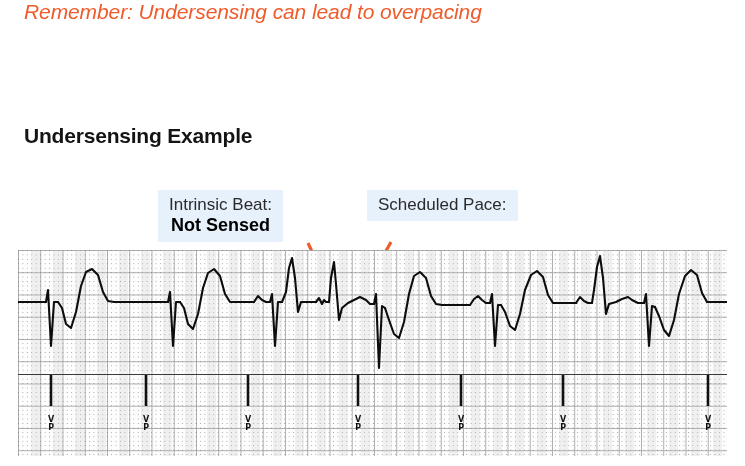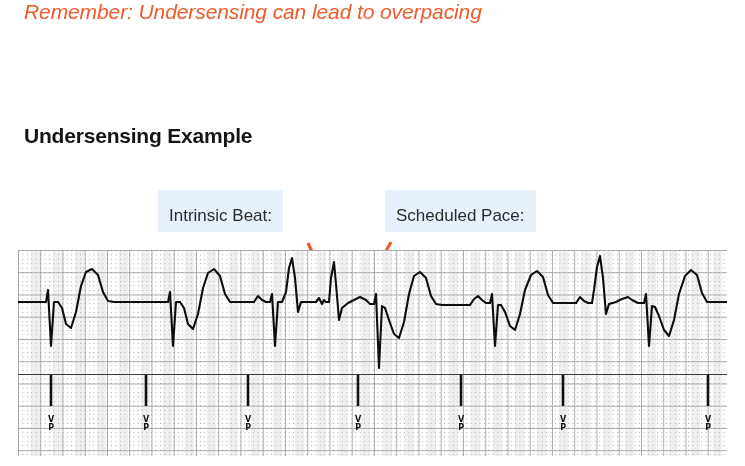--- a/index.html
+++ b/index.html
@@ -40,41 +40,41 @@
     letter-spacing: -0.2px;
     white-space: nowrap;
     margin-top: 36px;
   }
 
   
   .callout {
     position: absolute;
     background: #e7f1fb;
     text-align: center;
-    padding: 16px 11px 7px 11px;
+    padding: 5px 11px 7px 11px;
     line-height: 1.12;
     box-sizing: border-box;
   }
   .callout .c-top {
     display: block;
     font-size: 17px;
     font-weight: 400;
     color: #2b2b2b;
     white-space: nowrap;
   }
   .callout .c-bot {
     display: block;
     font-size: 18px;
     font-weight: bold;
     color: #000000;
     white-space: nowrap;
     margin-top: 1px;
   }
   #callout-left  { left: 158px; top: 190px; }
-  #callout-right { left: 367px; top: 190px; margin-left: 18px; }
+  #callout-right { left: 367px; top: 190px; }
 
   
   .arrow-svg {
     position: absolute;
     overflow: visible;
     pointer-events: none;
   }
   #arrow-left-wrap  { left: 300px; top: 242px; width: 40px; height: 32px; }
   #arrow-right-wrap { left: 355px; top: 240px; width: 50px; height: 58px; }
 
@@ -146,20 +146,21 @@
 </style>
 </head>
 <body>
 
 <div id="reminder-line">Remember: Undersensing can lead to overpacing</div>
 
 <div id="page-title">Undersensing Example</div>
 
 <div class="callout" id="callout-left">
   <span class="c-top">Intrinsic Beat:</span>
+  <span class="c-bot">Not Sensed</span>
 </div>
 
 <div class="callout" id="callout-right">
   <span class="c-top">Scheduled Pace:</span>
 </div>
 
 <svg class="arrow-svg" id="arrow-left-wrap" viewBox="0 0 40 32">
   <defs>
     <marker id="ah1" markerWidth="5" markerHeight="5" refX="2.2" refY="2.5" orient="auto" markerUnits="strokeWidth">
       <path d="M0,0 L5,2.5 L0,5 z" fill="#ef5b2b"></path>

